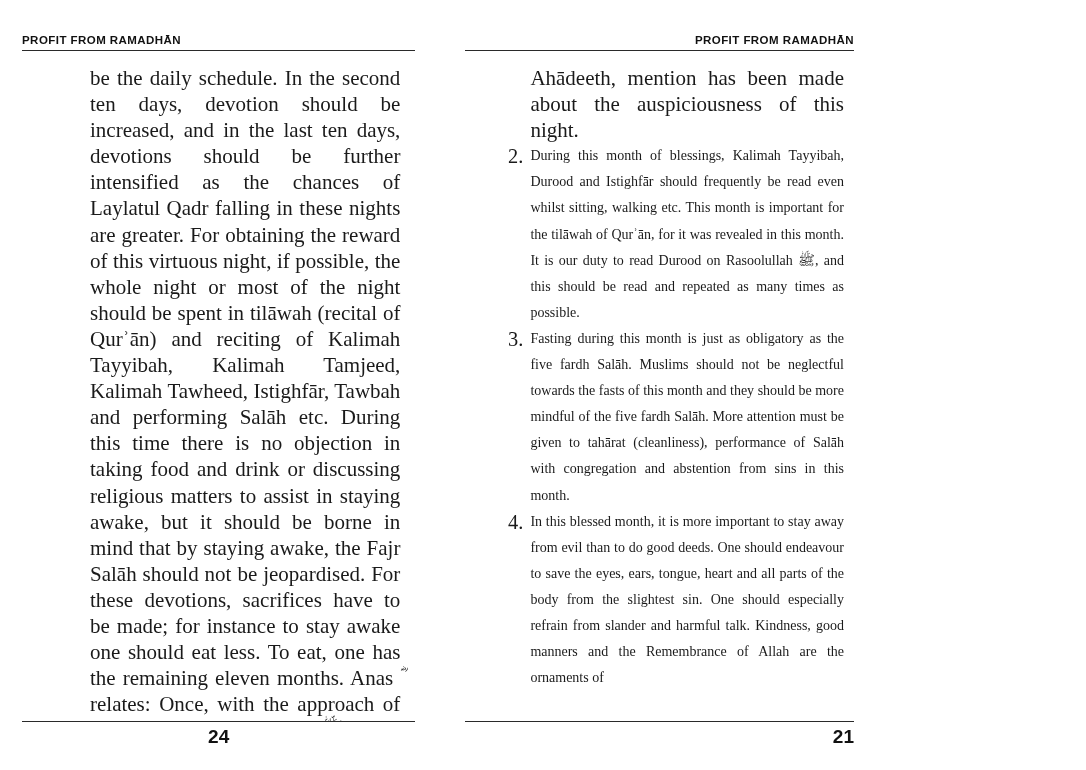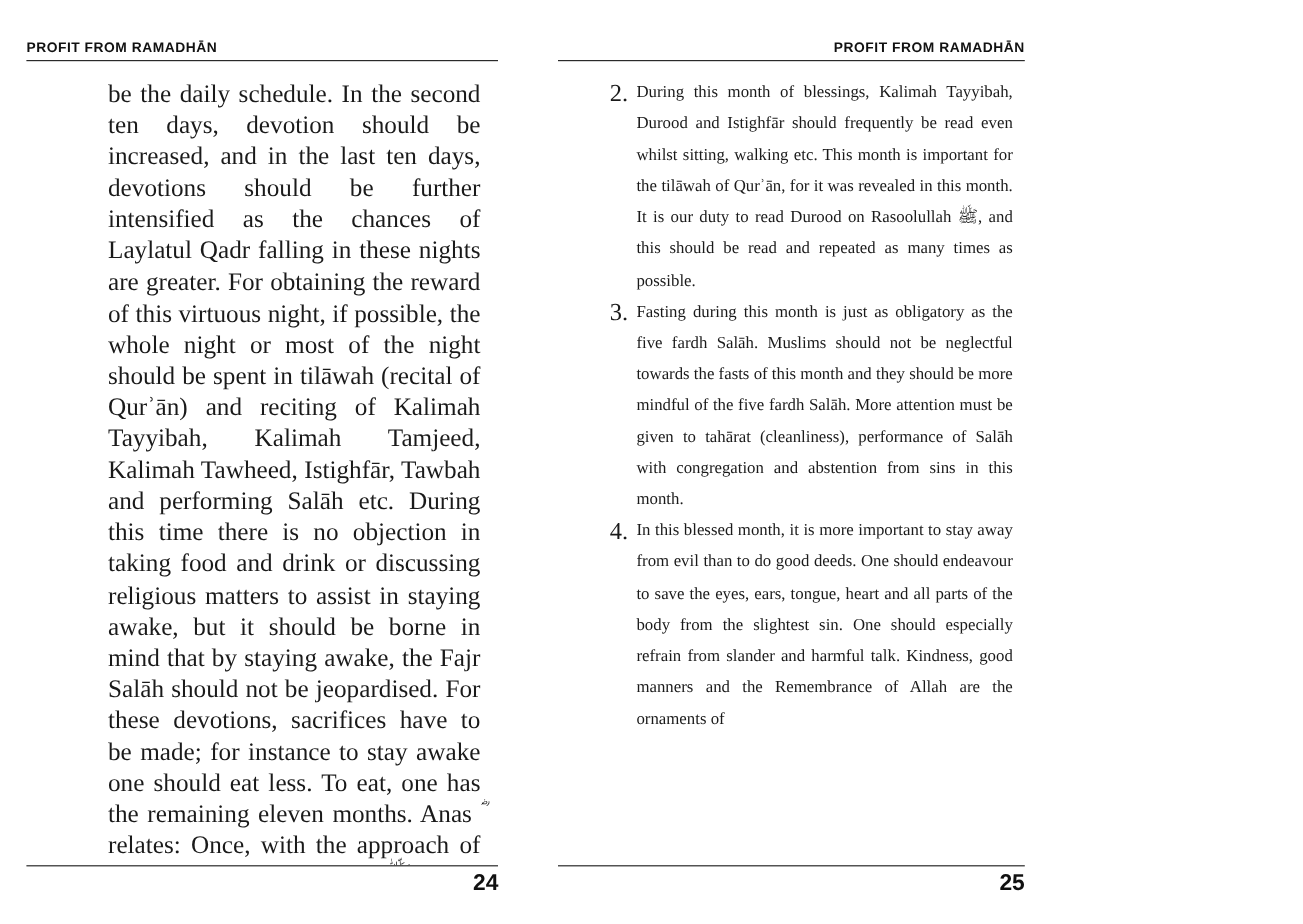--- a/index.html
+++ b/index.html
@@ -127,21 +127,21 @@
     padding-bottom: 22px;
   }
   .folio {
     font-family: "Liberation Sans", "DejaVu Sans", sans-serif;
     font-weight: bold;
     font-size: 19px;
     color: #111111;
     line-height: 22px;
     padding-top: 4px;
   }
-  .folio-left  { text-align: right; }
+  .folio-left  { text-align: center; }
   .folio-right { text-align: right; }
 </style>
 </head>
 <body>
 
 <div class="spread">
 
   <div class="page page-left">
 
     <div class="runhead runhead-left">PROFIT FROM RAMADHĀN</div>
@@ -157,36 +157,37 @@
     </div>
   </div>
 
   <div class="page page-right">
 
     <div class="runhead runhead-right">PROFIT FROM RAMADHĀN</div>
     <hr class="rule">
 
     <div class="body textcol-right">
 
+      <p class="para cont-para">Ahādeeth, mention has been made about the auspiciousness of this night.</p>
 
       <ol class="numlist">
         <li>
           <span class="num">2.</span>
           <span class="item-text">During this month of blessings, Kalimah Tayyibah, Durood and Istighfār should frequently be read even whilst sitting, walking etc. This month is important for the tilāwah of Qurʾān, for it was revealed in this month. It is our duty to read Durood on Rasoolullah ﷺ, and this should be read and repeated as many times as possible.</span>
         </li>
         <li>
           <span class="num">3.</span>
           <span class="item-text">Fasting during this month is just as obligatory as the five fardh Salāh. Muslims should not be neglectful towards the fasts of this month and they should be more mindful of the five fardh Salāh. More attention must be given to tahārat (cleanliness), performance of Salāh with congregation and abstention from sins in this month.</span>
         </li>
         <li>
           <span class="num">4.</span>
           <span class="item-text">In this blessed month, it is more important to stay away from evil than to do good deeds. One should endeavour to save the eyes, ears, tongue, heart and all parts of the body from the slightest sin. One should especially refrain from slander and harmful talk. Kindness, good manners and the Remembrance of Allah are the ornaments of</span>
         </li>
       </ol>
     </div>
 
     <div class="footer">
       <hr class="rule">
-      <div class="folio folio-right">25</div>
+      <div class="folio folio-right">21</div>
     </div>
   </div>
 
 </div>
 
 </body></html>

